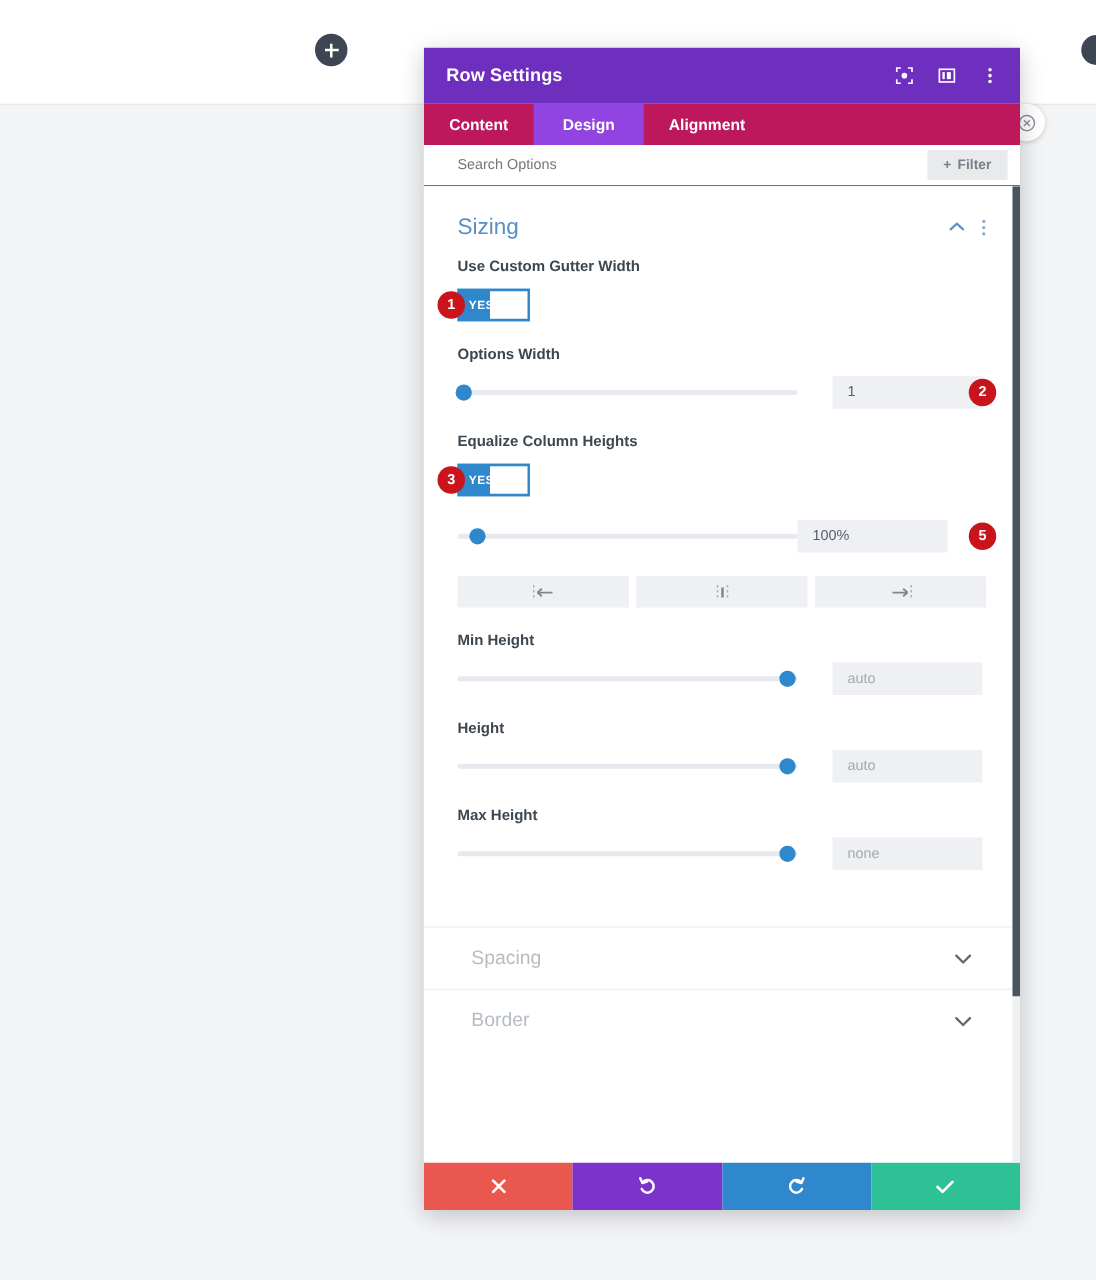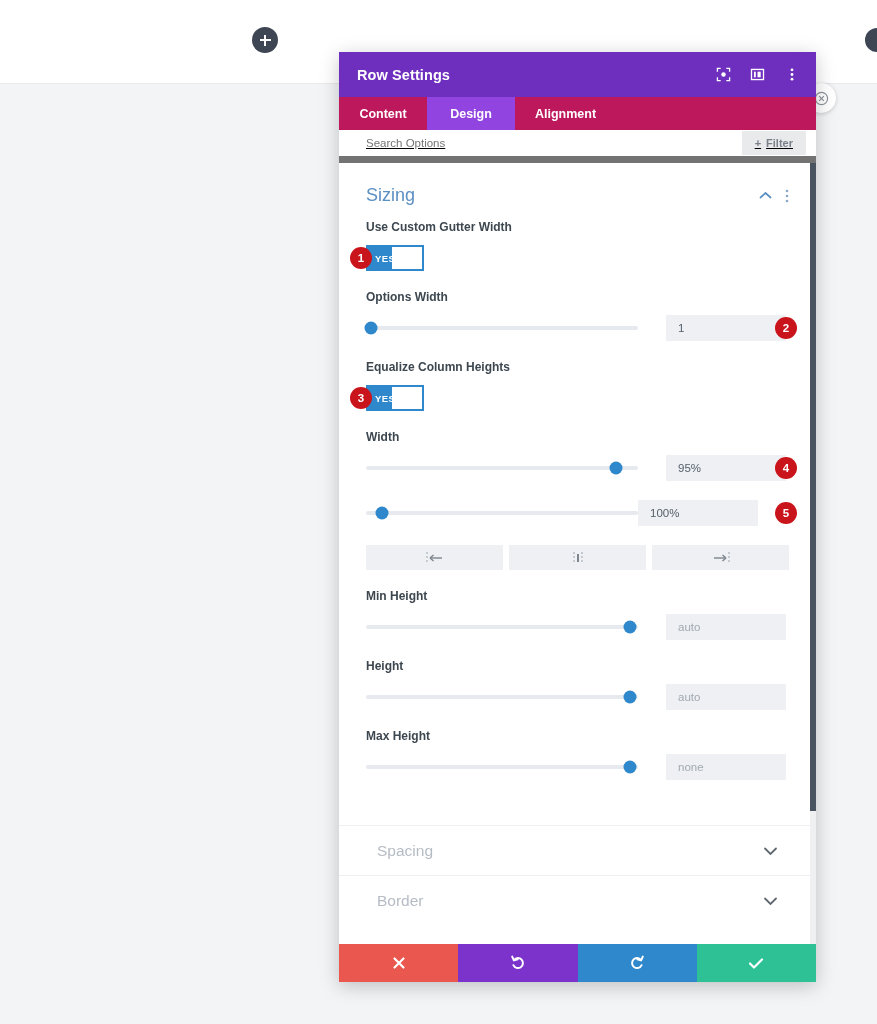--- a/index.html
+++ b/index.html
@@ -61,21 +61,21 @@
     border-radius: 50%;
     background: #ffffff;
     box-shadow: 0 1px 4px rgba(0,0,0,0.18);
     display: flex; align-items: center; justify-content: center;
   }
   .bg-close-circle svg { display: block; }
 
   
   .modal {
     position: absolute;
-    left: 339px; top: 52px;
+    left: 339px; top: 38px;
     width: 477px;
     height: 930px;
     background: #ffffff;
     box-shadow: 0 4px 18px rgba(0,0,0,0.22);
     display: flex;
     flex-direction: column;
     overflow: hidden;
   }
 
   .modal-header {
@@ -118,23 +118,22 @@
     min-width: 88px;
   }
   .tab.active { background: #9244e0; }
 
   .toolbar {
     height: 33px;
     background: #ffffff;
     display: flex;
     align-items: center;
     padding: 0 10px 0 27px;
-    border-bottom: 7px solid #737373;
+    border-bottom: 1px solid #737373;
     flex: 0 0 auto;
-    text-decoration: underline;
   }
   .search-input {
     flex: 1;
     border: none; outline: none;
     font-size: 11.5px;
     color: #9aa0a8;
     font-family: "Liberation Sans", sans-serif;
     background: transparent;
   }
   .filter-button {
@@ -432,32 +431,20 @@
         <div class="field-label">Equalize Column Heights</div>
         <div class="toggle-row">
           <div class="badge" style="left:-16px; top:2px;">3</div>
           <div class="toggle">
             <span class="toggle-text">YES</span>
             <span class="toggle-knob"></span>
           </div>
         </div>
       </div>
 
-      <div class="field">
-        <div class="field-label">Width</div>
-        <div class="slider-row">
-          <div class="slider-wrap" style="width:272px;">
-            <div class="slider-track">
-              <div class="slider-thumb" style="left:92%;"></div>
-            </div>
-          </div>
-          <div class="value-box" style="width:120px; margin-left:28px;">95%</div>
-          <div class="badge" style="right:-8px; top:2px;">4</div>
-        </div>
-      </div>
 
       <div class="field">
         <div class="slider-row">
           <div class="slider-wrap" style="width:272px;">
             <div class="slider-track">
               <div class="slider-thumb" style="left:6%;"></div>
             </div>
           </div>
           <div class="value-box" style="width:120px; ">100%</div>
           <div class="badge" style="right:-8px; top:2px;">5</div>

